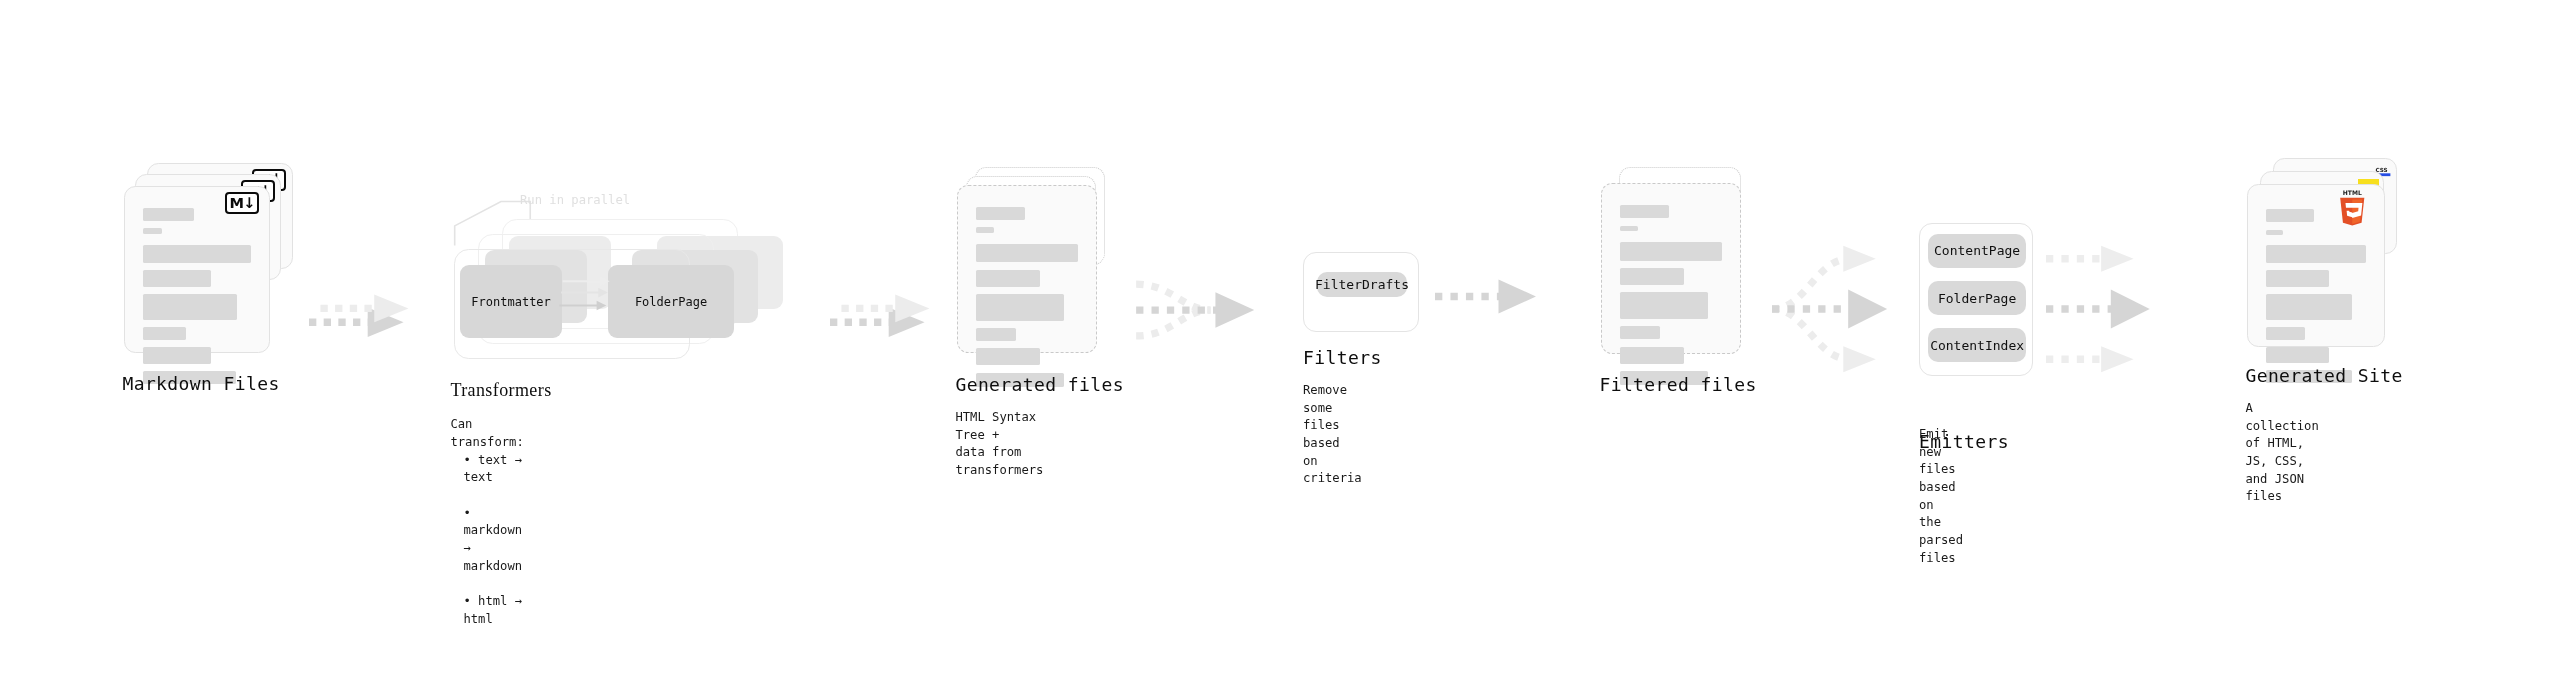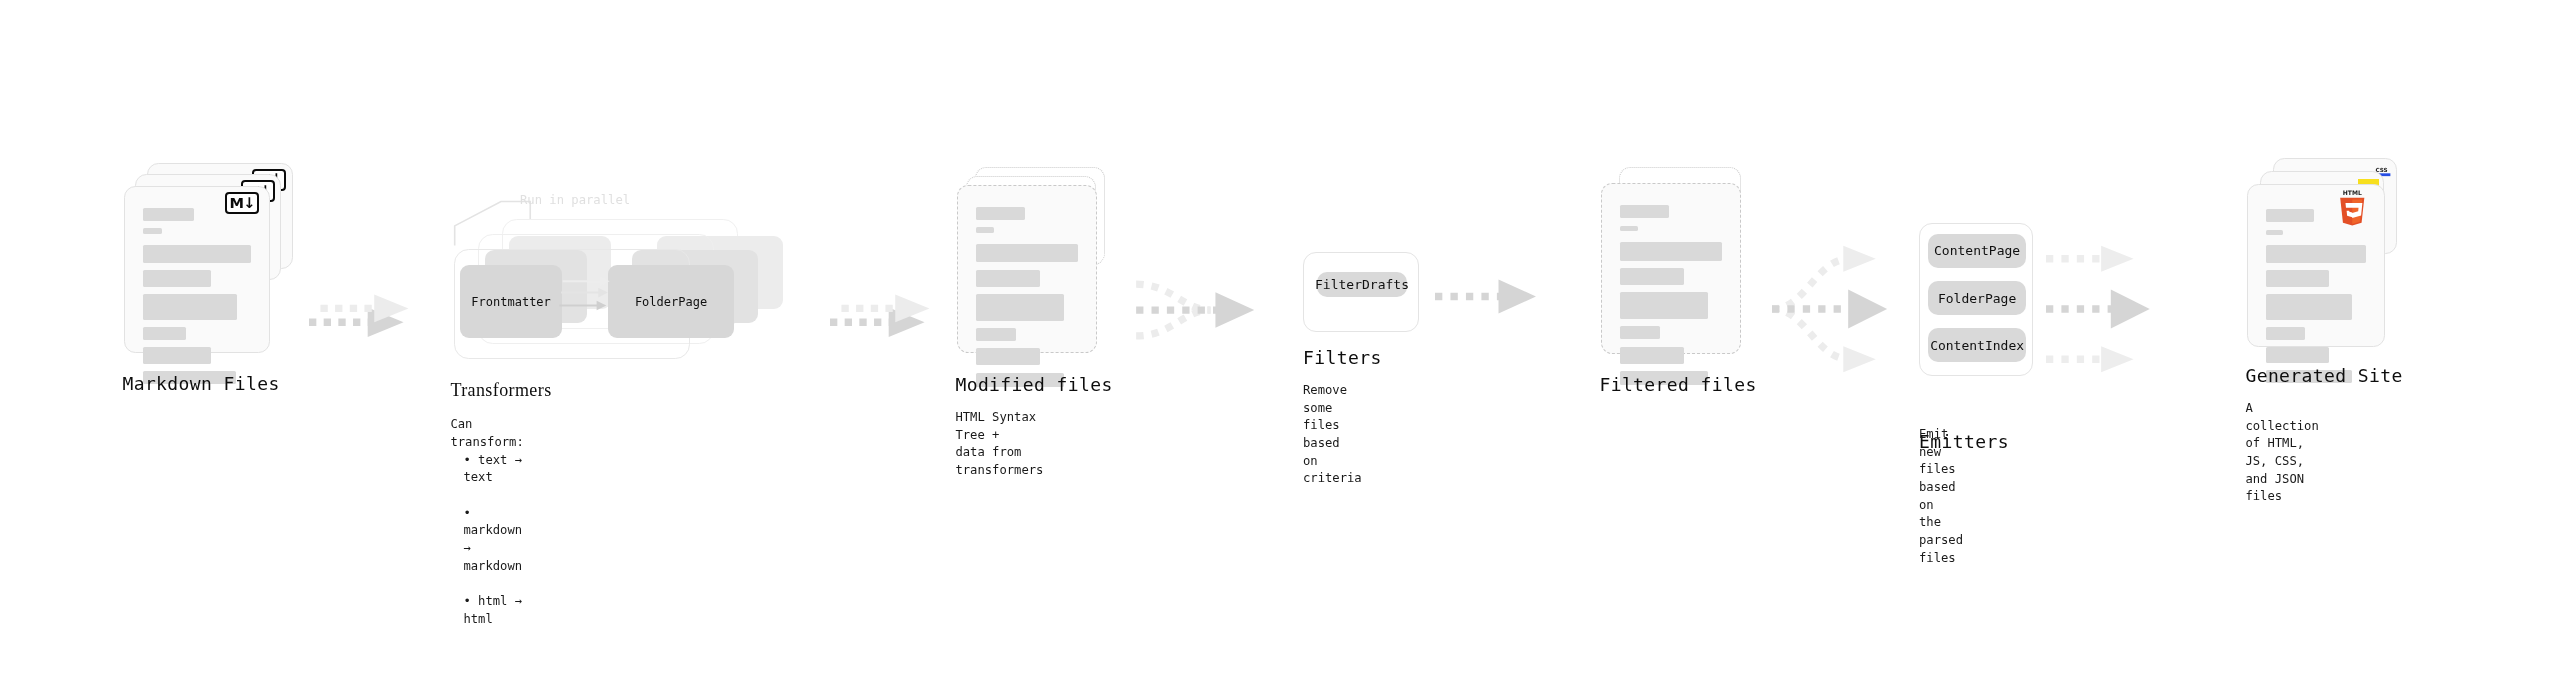--- a/index.html
+++ b/index.html
@@ -170,21 +170,21 @@
         <div class="bar" style="width:18px;height:5.7px;margin-bottom:10.6px;"></div>
         <div class="bar" style="width:100%;height:18.7px;"></div>
         <div class="bar" style="width:63%;height:17px;"></div>
         <div class="bar" style="width:86%;height:27px;"></div>
         <div class="bar" style="width:39%;height:13px;"></div>
         <div class="bar" style="width:63%;height:17px;"></div>
         <div class="bar" style="width:86%;height:14px;"></div>
       </div>
     </div>
   </div>
-  <div class="title" style="left:-1.6px;top:207px;">Modified files</div>
+  <div class="title" style="left:-1.6px;top:207px;">Generated files</div>
   <div class="desc" style="left:-1.6px;top:242px;">HTML Syntax Tree +
 data from transformers</div>
 </div>
 
 <svg style="left:1136px;top:268px;width:154px;height:89px;" viewBox="0 0 190 110">
   <g fill="none" stroke="#ececec" stroke-width="9" stroke-dasharray="9 10" stroke-linecap="butt">
     <path d="M 0 20 C 44 20 58 52 92 52"></path>
     <path d="M 0 84 C 44 84 58 52 92 52"></path>
   </g>
   <g stroke="#d5d5d5" stroke-width="9" stroke-dasharray="9 10" fill="#d5d5d5">

